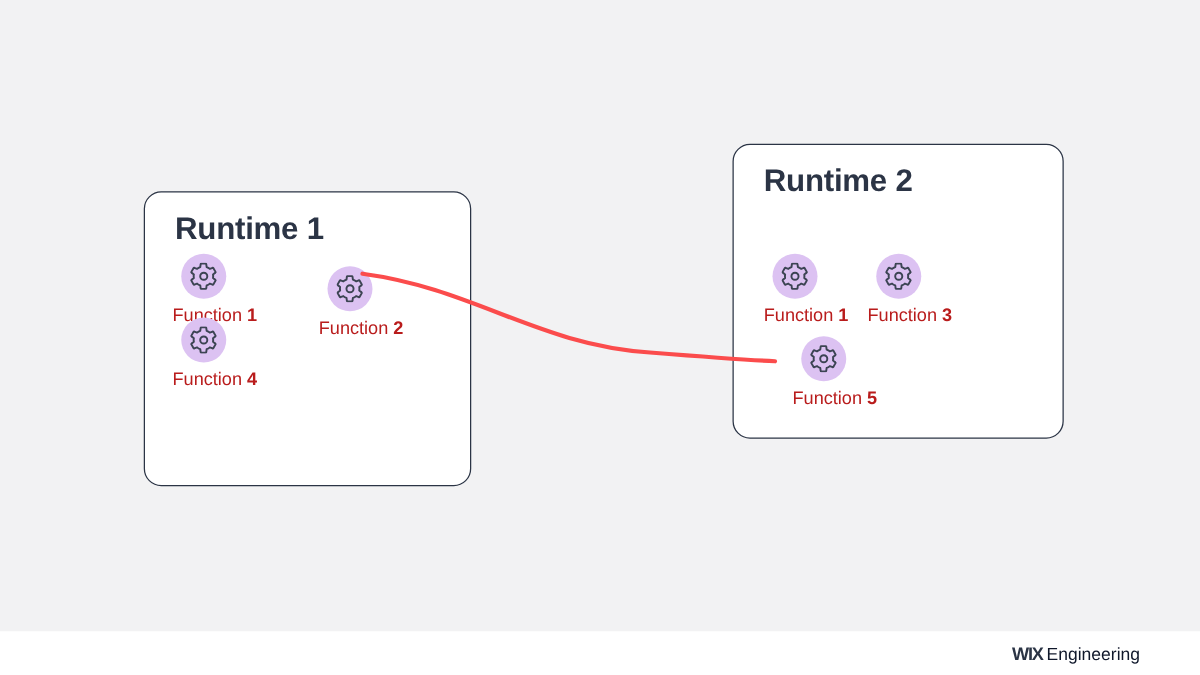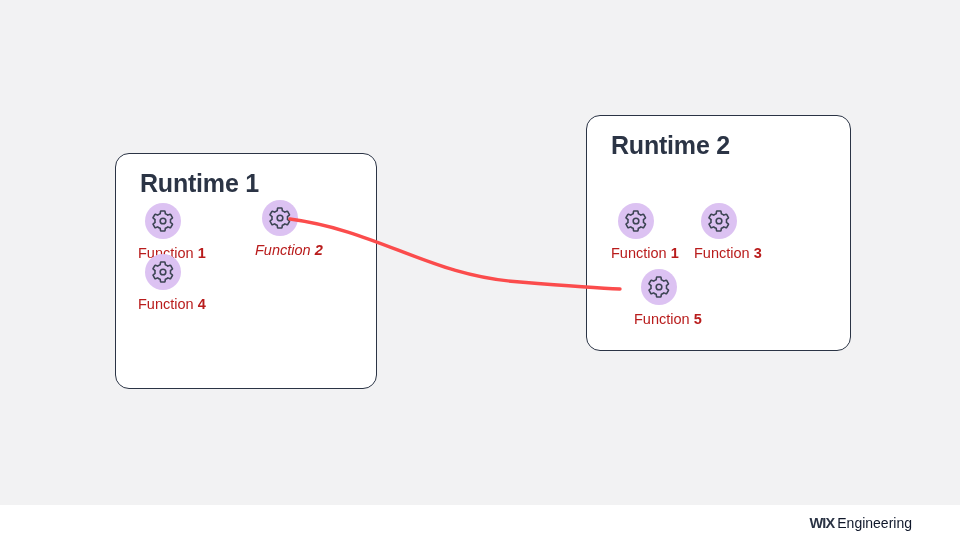--- a/index.html
+++ b/index.html
@@ -80,21 +80,21 @@
     color: #b91c1c;
     white-space: nowrap;
     font-weight: normal;
   }
   .function-label b {
     font-weight: bold;
   }
 
   
   #node-r1-f1 { left: 138px; top: 203px; }
-  #node-r1-f2 { left: 255px; top: 200px; font-style: italic; }
+  #node-r1-f2 { left: 255px; top: 213px; }
   #node-r1-f4 { left: 138px; top: 254px; }
 
   
   #node-r2-f1 { left: 611px; top: 203px; }
   #node-r2-f3 { left: 694px; top: 203px; }
   #node-r2-f5 { left: 634px; top: 269px; }
 
   
   #connector-layer {
     position: absolute;

